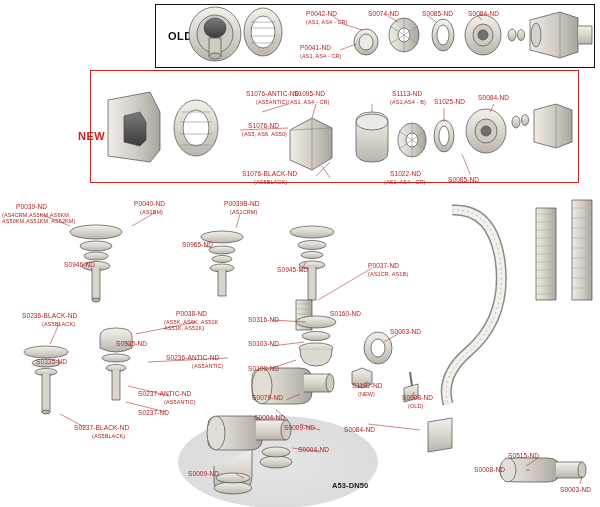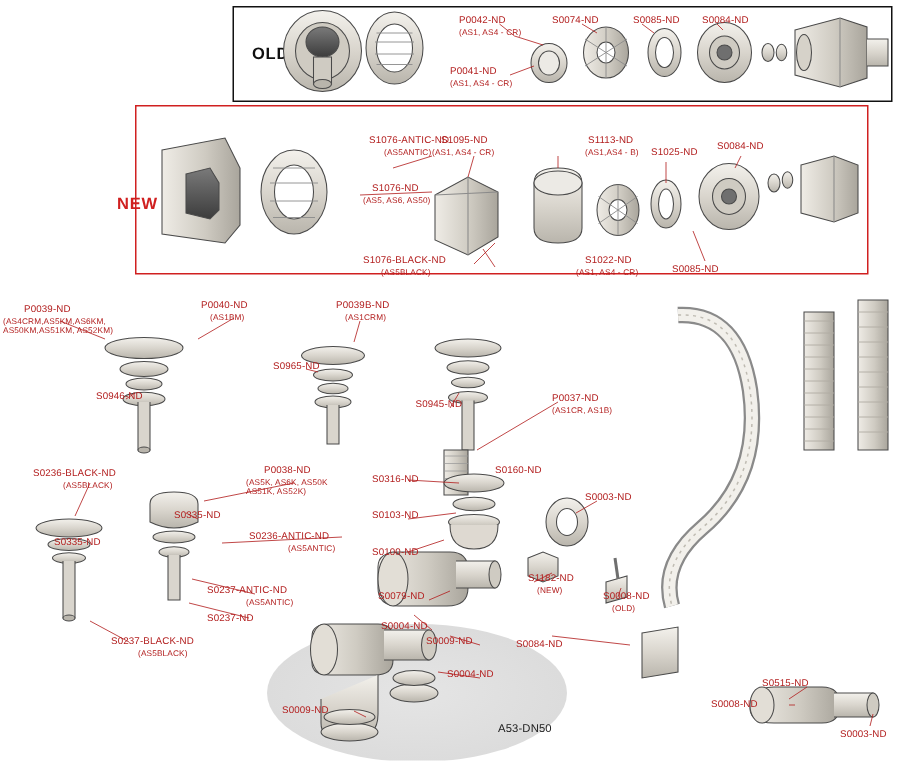--- a/index.html
+++ b/index.html
@@ -12,21 +12,21 @@
   }
   .stage{position:absolute;left:0;top:0;width:600px;height:358px;}
   .lbl{
     position:absolute;
     font-size:6.5px;
     line-height:7.5px;
     color:#b32020;
     white-space:pre;
     letter-spacing:0.1px;
   }
-  .lbl.dark{color:#1a1a1a;}
+  .lbl.dark{color:#1a1a1a;font-weight:bold;}
   .lbl.sub{color:#b32020;font-size:5.5px;line-height:6.2px;}
   .sec-label{
     position:absolute;
     font-size:11px;
     font-weight:bold;
     letter-spacing:0.5px;
   }
   .box{position:absolute;box-sizing:border-box;}
   .box-old{border:1px solid #111;}
   .box-new{border:1px solid #d02020;}

